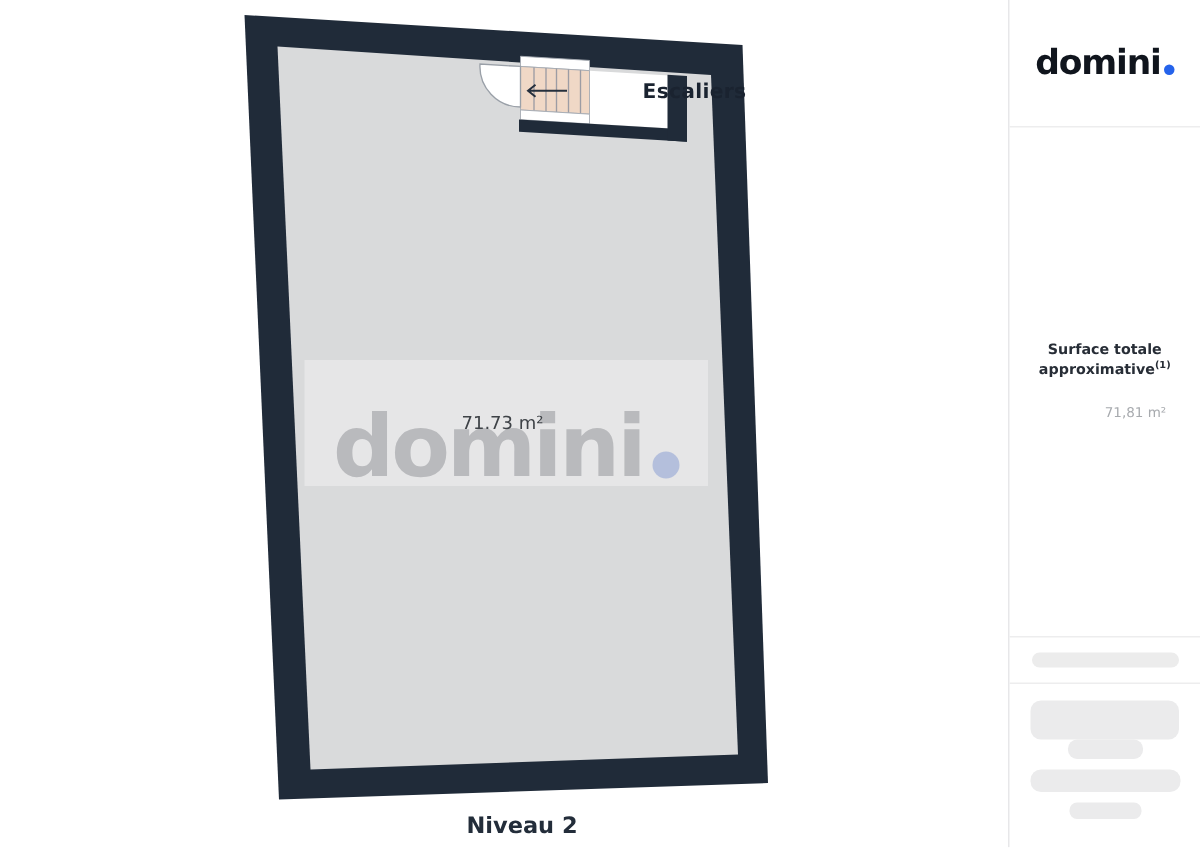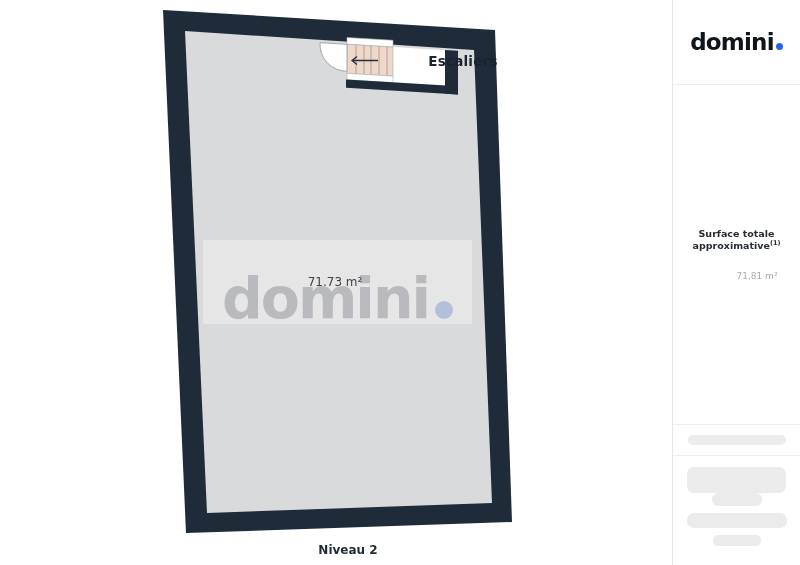--- a/index.html
+++ b/index.html
@@ -15,21 +15,21 @@
   .floor{fill:var(--floor);}
   .stair-strip{fill:#ffffff;stroke:#a6abb3;stroke-width:.6;}
   .stair-body{fill:var(--stairs);stroke:#a6abb3;stroke-width:.6;}
   .tread{stroke:#9c9ca4;stroke-width:.9;}
   .void{fill:#ffffff;}
   .door{fill:#ffffff;stroke:#9aa0a8;stroke-width:.9;}
   .arrow{stroke:#252f3d;stroke-width:1.3;fill:none;}
   .overlay{position:absolute;transform:translate(-50%,-50%);white-space:nowrap;}
   .escaliers{left:415px;top:61px;font-size:13.5px;font-weight:800;color:#1a2330;letter-spacing:.2px;margin-left:48px;}
   .area-label{left:335px;top:282px;font-size:12px;color:#3e4247;}
-  .level-label{left:348px;top:550px;font-size:12px;font-weight:700;color:#232d3a;}
+  .level-label{left:348px;top:550px;font-size:15px;font-weight:700;color:#232d3a;}
   .watermark-panel{
     position:absolute;left:203px;top:240px;width:269px;height:84px;
     background:rgba(255,255,255,.34);
     display:flex;align-items:flex-end;justify-content:center;
   }
   .watermark{display:flex;align-items:flex-end;line-height:1;margin-bottom:4px;}
   .watermark-text{
     font-size:57px;font-weight:800;color:var(--watermark-letter);
     letter-spacing:-2px;line-height:.78;
   }

